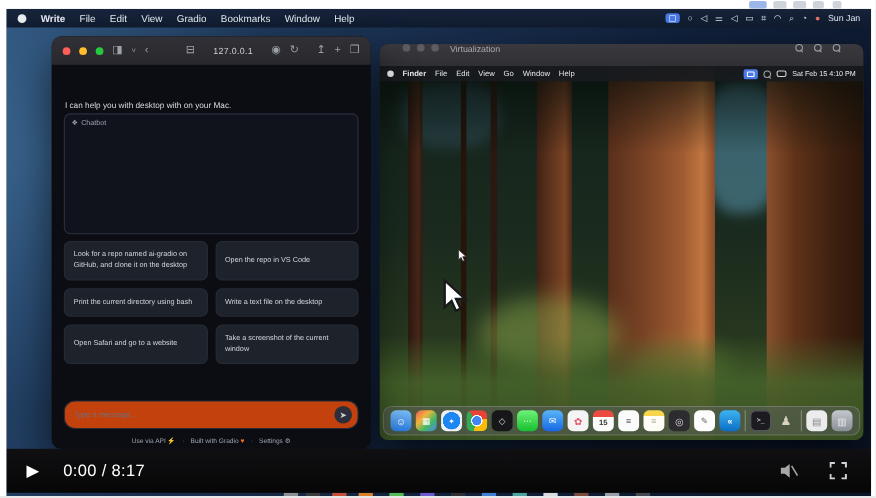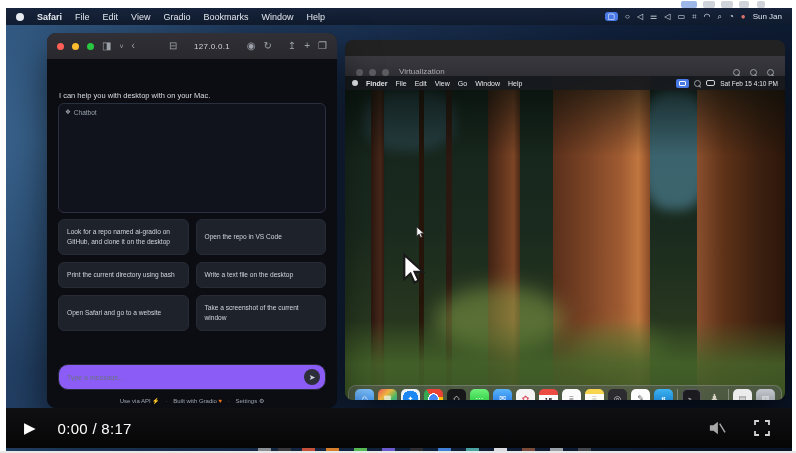--- a/index.html
+++ b/index.html
@@ -54,35 +54,35 @@
   .safari h1 { position:absolute; left:0; right:0; top:10px; text-align:center; font-size:12px; font-weight:bold; color:#f4f4f5; }
   .safari .subtitle { position:absolute; left:12px; top:32px; font-size:7.5px; color:#d8dade; }
   .chatpanel { position:absolute; left:11px; top:44px; width:268px; height:110px;
     background:#10131c; border:1px solid #2b3040; border-radius:6px; padding:4px 6px; }
   .chatpanel .lbl { display:flex; align-items:center; gap:3px; font-size:6.5px; color:#9ca3af; }
   .sugg { position:absolute; left:11px; top:160px; width:268px;
     display:grid; grid-template-columns:1fr 1fr; gap:7px; }
   .sugg button { background:#1e222b; border:1px solid #262b36; border-radius:6px; color:#d1d5db;
     font-size:6.6px; line-height:1.5; text-align:left; padding:7px 8px; font-family:inherit; min-height:26px; }
   .inputrow { position:absolute; left:11px; top:305px; width:268px; height:26px;
-    background:#8b5cf6; border:1px solid #262b36; border-radius:10px;
+    background:#c2410c; border:1px solid #262b36; border-radius:10px;
     display:flex; align-items:center; padding:0 5px 0 8px; }
   .inputrow input { flex:1; background:transparent; border:none; outline:none; color:#e5e7eb; font-size:7px; font-family:inherit; }
   .inputrow input::placeholder { color:#6b7280; }
   .sendbtn { width:16px; height:16px; border-radius:50%; background:#2c2f39; color:#cfd2d8;
     border:none; font-size:8px; display:flex; align-items:center; justify-content:center; }
   .gfooter { position:absolute; left:0; right:0; top:338px; text-align:center; font-size:6px; color:#9ca3af; }
   .gfooter .sep { margin:0 4px; color:#6b7280; }
   .gfooter .zap { color:#cbd5e1; } .gfooter .heart { color:#f97316; } .gfooter .gear { color:#9ca3af; }
 
   
   .vmwin { position:absolute; left:339px; top:32px; width:440px; height:360px; border-radius:8px;
     background:#222; box-shadow:0 18px 40px rgba(0,0,0,.65); z-index:9; overflow:hidden; }
   .vmwin .titlebar { height:20px; background:linear-gradient(180deg,#39393f,#2f2f34);
-    display:flex; align-items:flex-end; gap:6px; padding:0 11px; color:#a9a9af; font-size:8px;margin-top:16px; }
+    display:flex; align-items:flex-start; gap:6px; padding:0 21px; color:#a9a9af; font-size:8px; }
   .vmwin .titlebar .ttl { margin-left:4px; }
   .vmwin .titlebar .zooms { margin-left:auto; display:flex; gap:10px; align-items:center; }
 
   .vmscreen { position:relative; height:340px; overflow:hidden;
     background:linear-gradient(180deg,#14231c 0%, #1a2a1e 45%, #27371f 72%, #31451f 100%); }
 
   
   .vmbar { position:absolute; left:0; top:0; width:100%; height:14px;
     background:rgba(24,27,31,.9); display:flex; align-items:center; gap:8px; padding:0 7px;
     color:#e4e6ea; font-size:7px; z-index:6; }
@@ -158,21 +158,21 @@
   </div>
   <div class="frame-right"></div>
   <div class="frame-bottom"></div>
 
   <div class="video">
 
     <div class="desktop"></div>
 
     <div class="menubar">
       <span class="apple"></span>
-      <span class="mi app">Safari</span>
+      <span class="mi app">Write</span>
       <span class="mi">File</span>
       <span class="mi">Edit</span>
       <span class="mi">View</span>
       <span class="mi">Gradio</span>
       <span class="mi">Bookmarks</span>
       <span class="mi">Window</span>
       <span class="mi">Help</span>
       <span class="right">
         <span class="pill">▢</span>
         <span>○</span>

